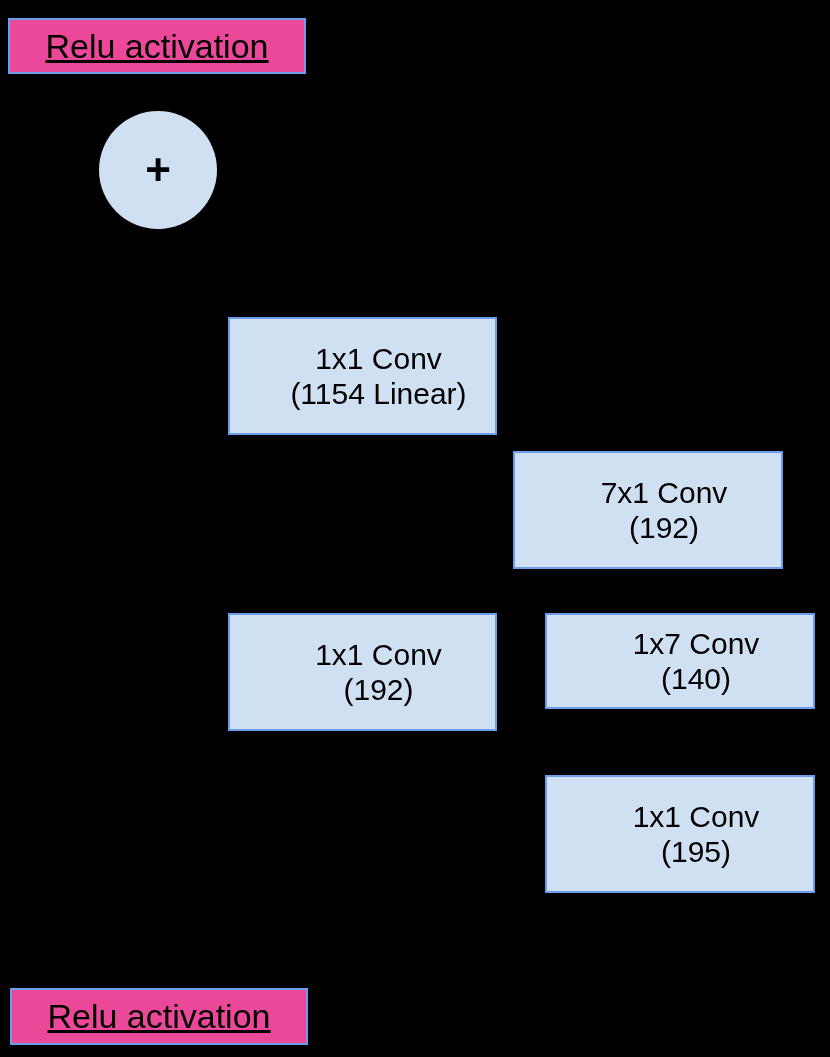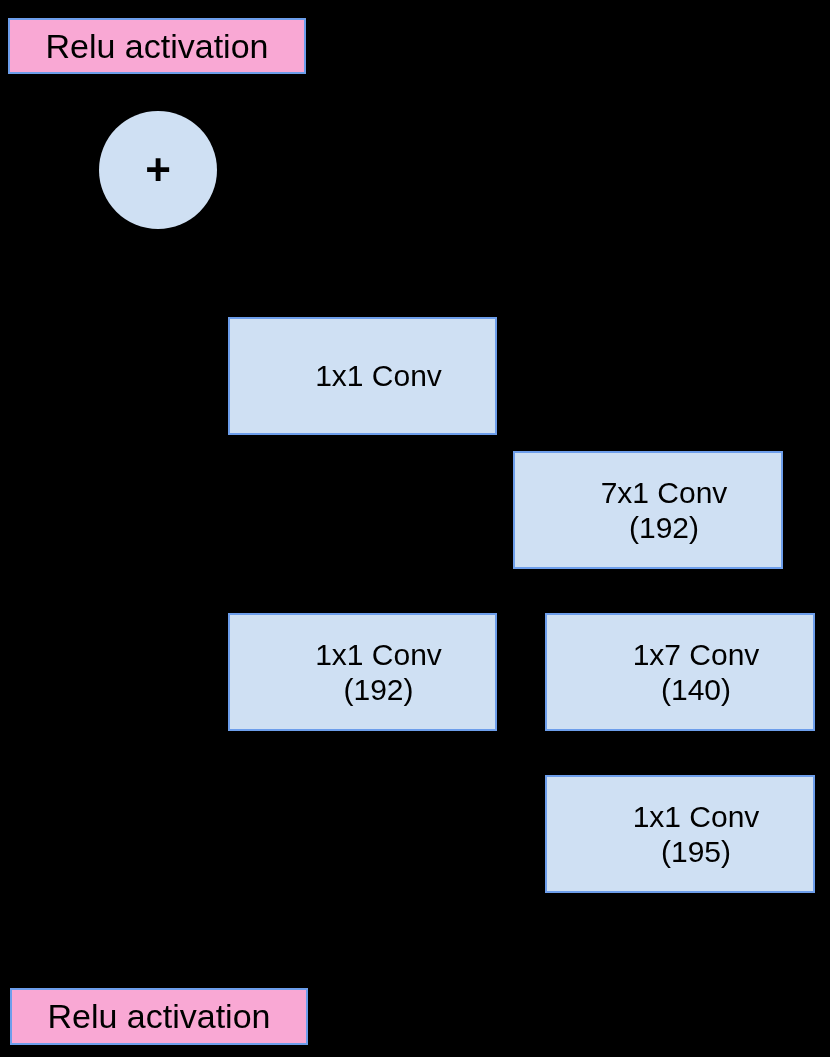--- a/index.html
+++ b/index.html
@@ -32,22 +32,23 @@
   }
   .node.box {
     border: 2px solid #6d9eeb;
   }
   .node.conv {
     background: #cfe0f3;
     font-size: 30px;
     padding-left: 32px;
   }
   .node.relu {
-    background: #f9a8d4;
+    background: #ec4899;
     font-size: 34px;
+    text-decoration: underline;
   }
   .node.circle {
     background: #cfe0f3;
     border-radius: 50%;
     font-size: 44px;
     font-weight: bold;
   }
   .node .line2 {
     display: block;
   }
@@ -95,33 +96,34 @@
   <div class="node box relu" style="left:8px; top:18px; width:298px; height:56px;">
     <span>Relu activation</span>
   </div>
 
   <div class="node circle" style="left:99px; top:111px; width:118px; height:118px;">
     <span>+</span>
   </div>
 
   <div class="node box conv" style="left:228px; top:317px; width:269px; height:118px;">
     <span>1x1 Conv</span>
+    <span class="line2">(1154 Linear)</span>
   </div>
 
   <div class="node box conv" style="left:513px; top:451px; width:270px; height:118px;">
     <span>7x1 Conv</span>
     <span class="line2">(192)</span>
   </div>
 
   <div class="node box conv" style="left:228px; top:613px; width:269px; height:118px;">
     <span>1x1 Conv</span>
     <span class="line2">(192)</span>
   </div>
 
-  <div class="node box conv" style="left:545px; top:613px; width:270px; height:118px;">
+  <div class="node box conv" style="left:545px; top:613px; width:270px; height:96px;">
     <span>1x7 Conv</span>
     <span class="line2">(140)</span>
   </div>
 
   <div class="node box conv" style="left:545px; top:775px; width:270px; height:118px;">
     <span>1x1 Conv</span>
     <span class="line2">(195)</span>
   </div>
 
   <div class="node box relu" style="left:10px; top:988px; width:298px; height:57px;">

